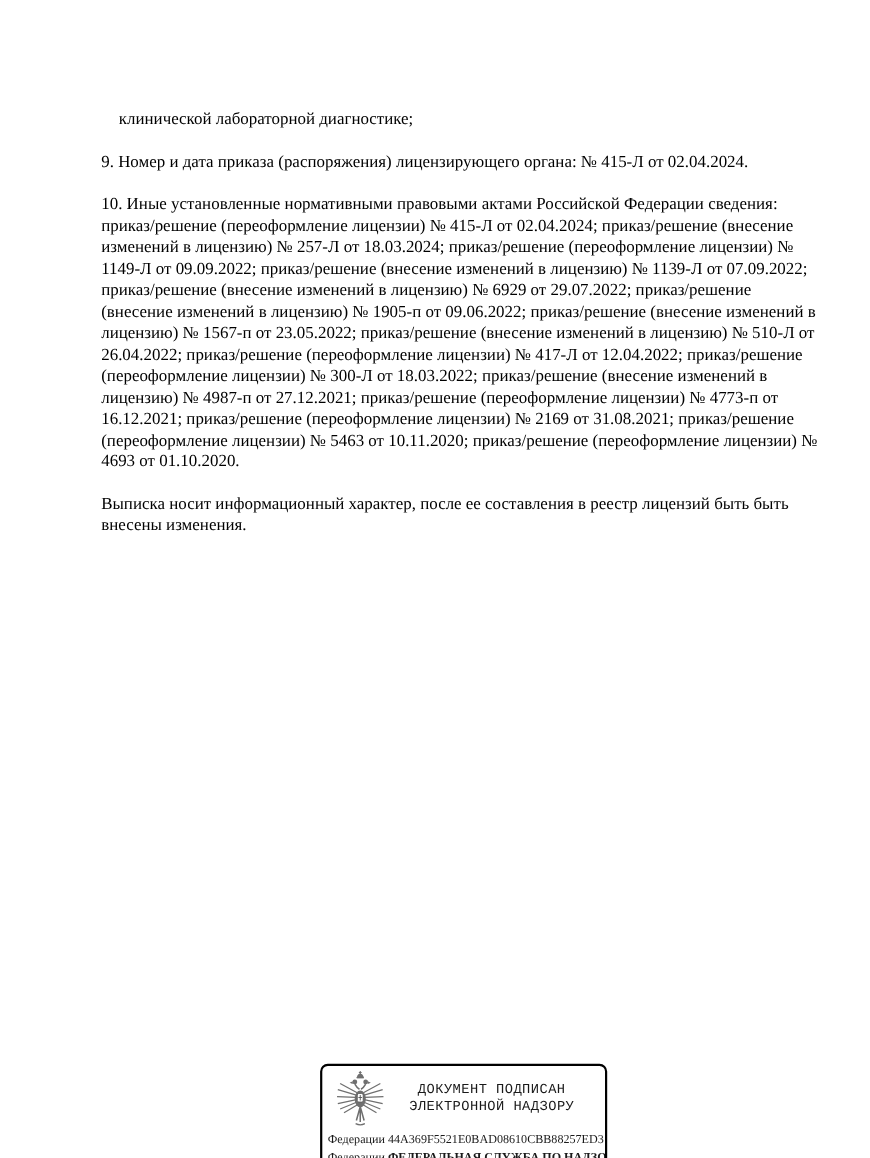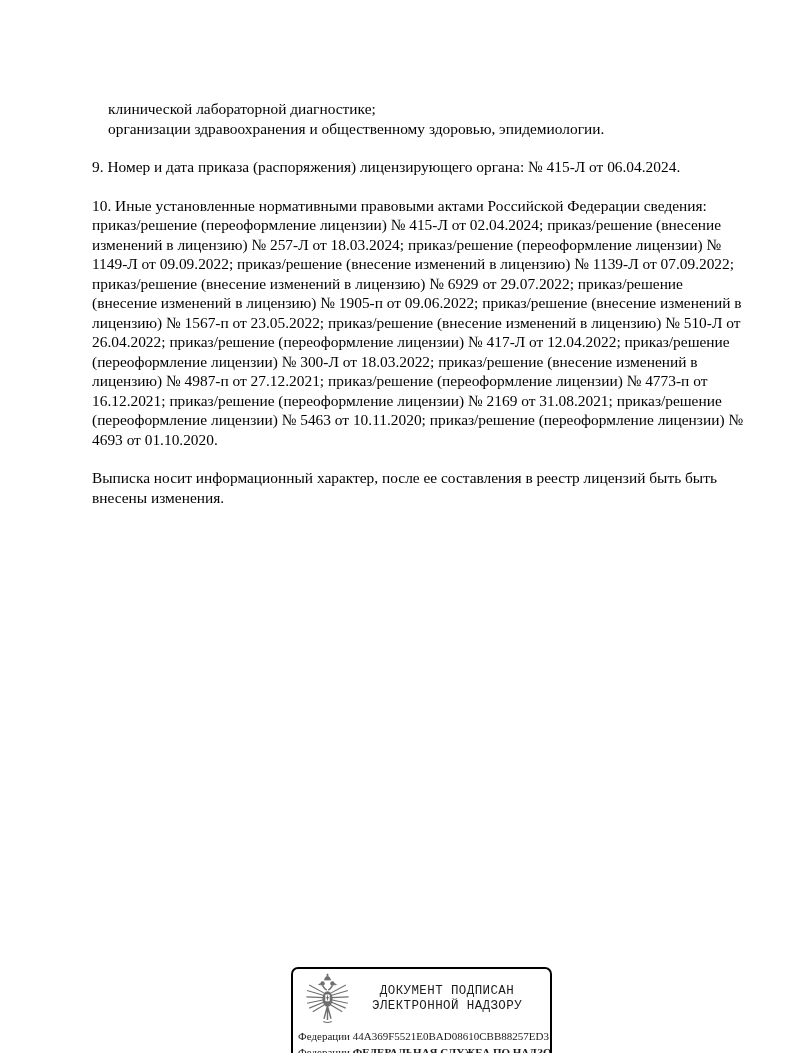--- a/index.html
+++ b/index.html
@@ -87,24 +87,23 @@
 </style>
 </head>
 <body>
 
 <div class="page">
 
   <div class="content">
 
     <div class="para indent">
       <div>клинической лабораторной диагностике;</div>
-      <div>организации здравоохранения и общественному здоровью, эпидемиологии.</div>
     </div>
 
-    <p class="para">9. Номер и дата приказа (распоряжения) лицензирующего органа: № 415-Л от 06.04.2024.</p>
+    <p class="para">9. Номер и дата приказа (распоряжения) лицензирующего органа: № 415-Л от 02.04.2024.</p>
 
     <p class="para">10. Иные установленные нормативными правовыми актами Российской Федерации сведения: приказ/решение (переоформление лицензии) № 415-Л от 02.04.2024; приказ/решение (внесение изменений в лицензию) № 257-Л от 18.03.2024; приказ/решение (переоформление лицензии) № 1149-Л от 09.09.2022; приказ/решение (внесение изменений в лицензию) № 1139-Л от 07.09.2022; приказ/решение (внесение изменений в лицензию) № 6929 от 29.07.2022; приказ/решение (внесение изменений в лицензию) № 1905-п от 09.06.2022; приказ/решение (внесение изменений в лицензию) № 1567-п от 23.05.2022; приказ/решение (внесение изменений в лицензию) № 510-Л от 26.04.2022; приказ/решение (переоформление лицензии) № 417-Л от 12.04.2022; приказ/решение (переоформление лицензии) № 300-Л от 18.03.2022; приказ/решение (внесение изменений в лицензию) № 4987-п от 27.12.2021; приказ/решение (переоформление лицензии) № 4773-п от 16.12.2021; приказ/решение (переоформление лицензии) № 2169 от 31.08.2021; приказ/решение (переоформление лицензии) № 5463 от 10.11.2020; приказ/решение (переоформление лицензии) № 4693 от 01.10.2020.</p>
 
     <p class="para">Выписка носит информационный характер, после ее составления в реестр лицензий быть быть внесены изменения.</p>
 
   </div>
 
   <div class="stamp">
 
     <div class="stamp-header">

